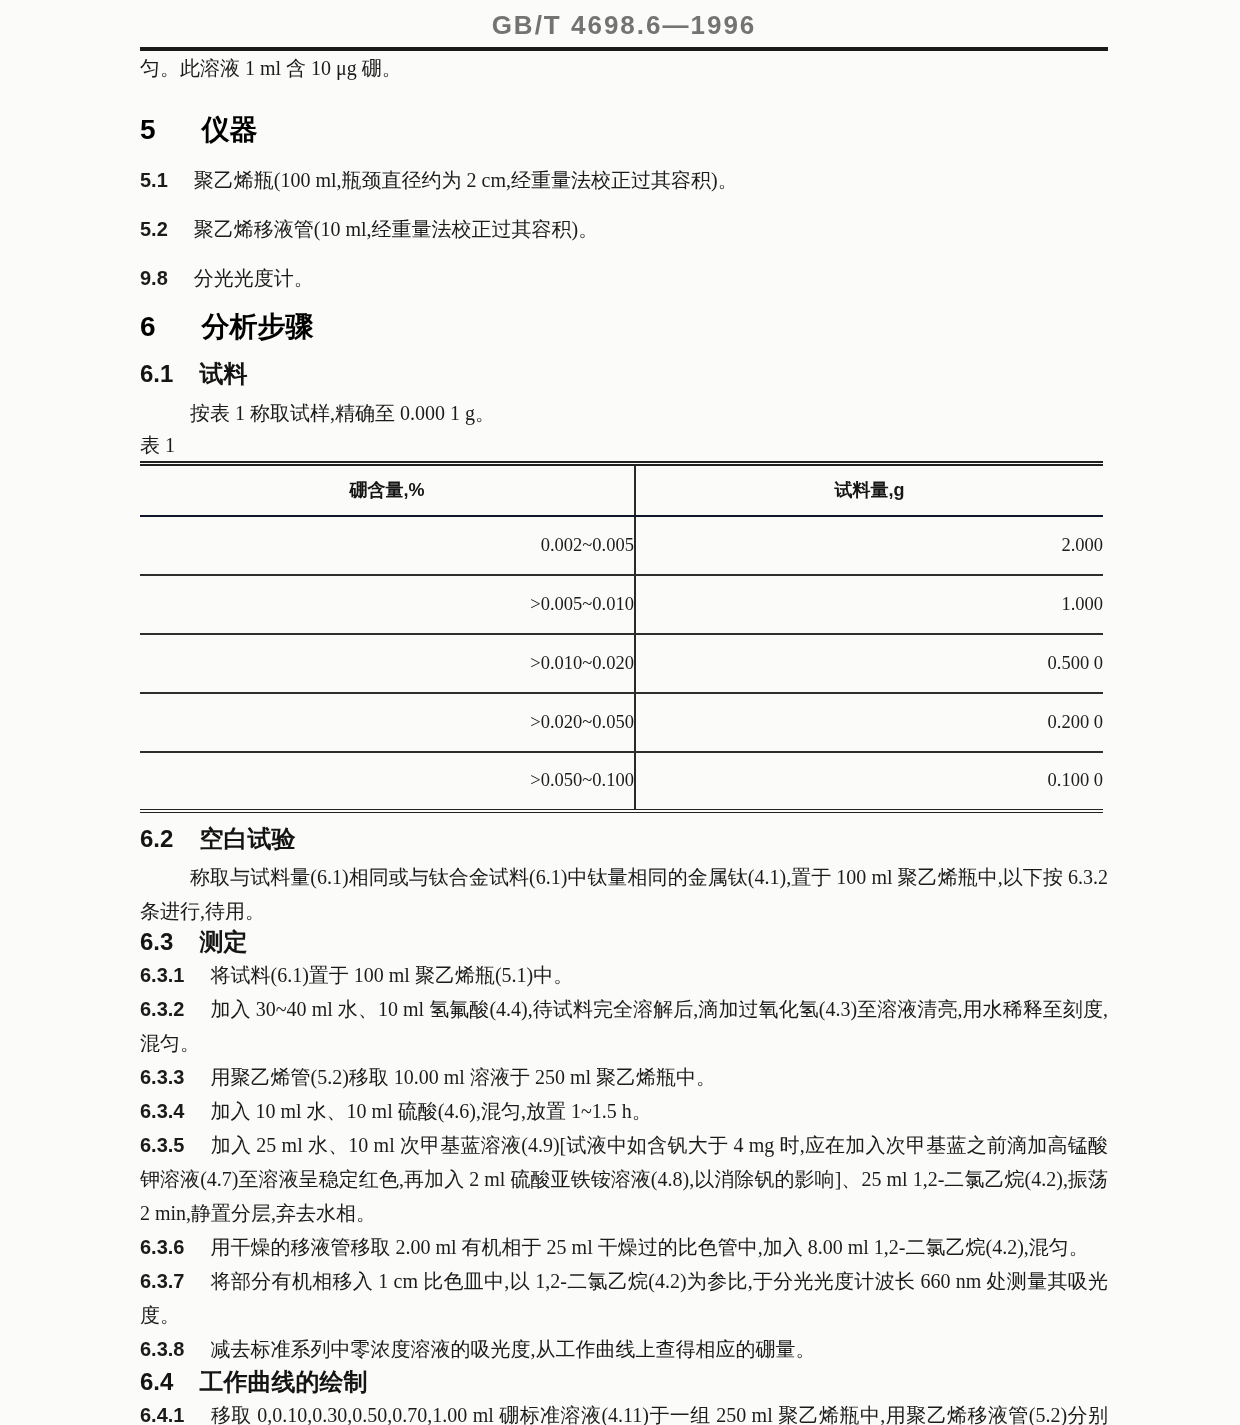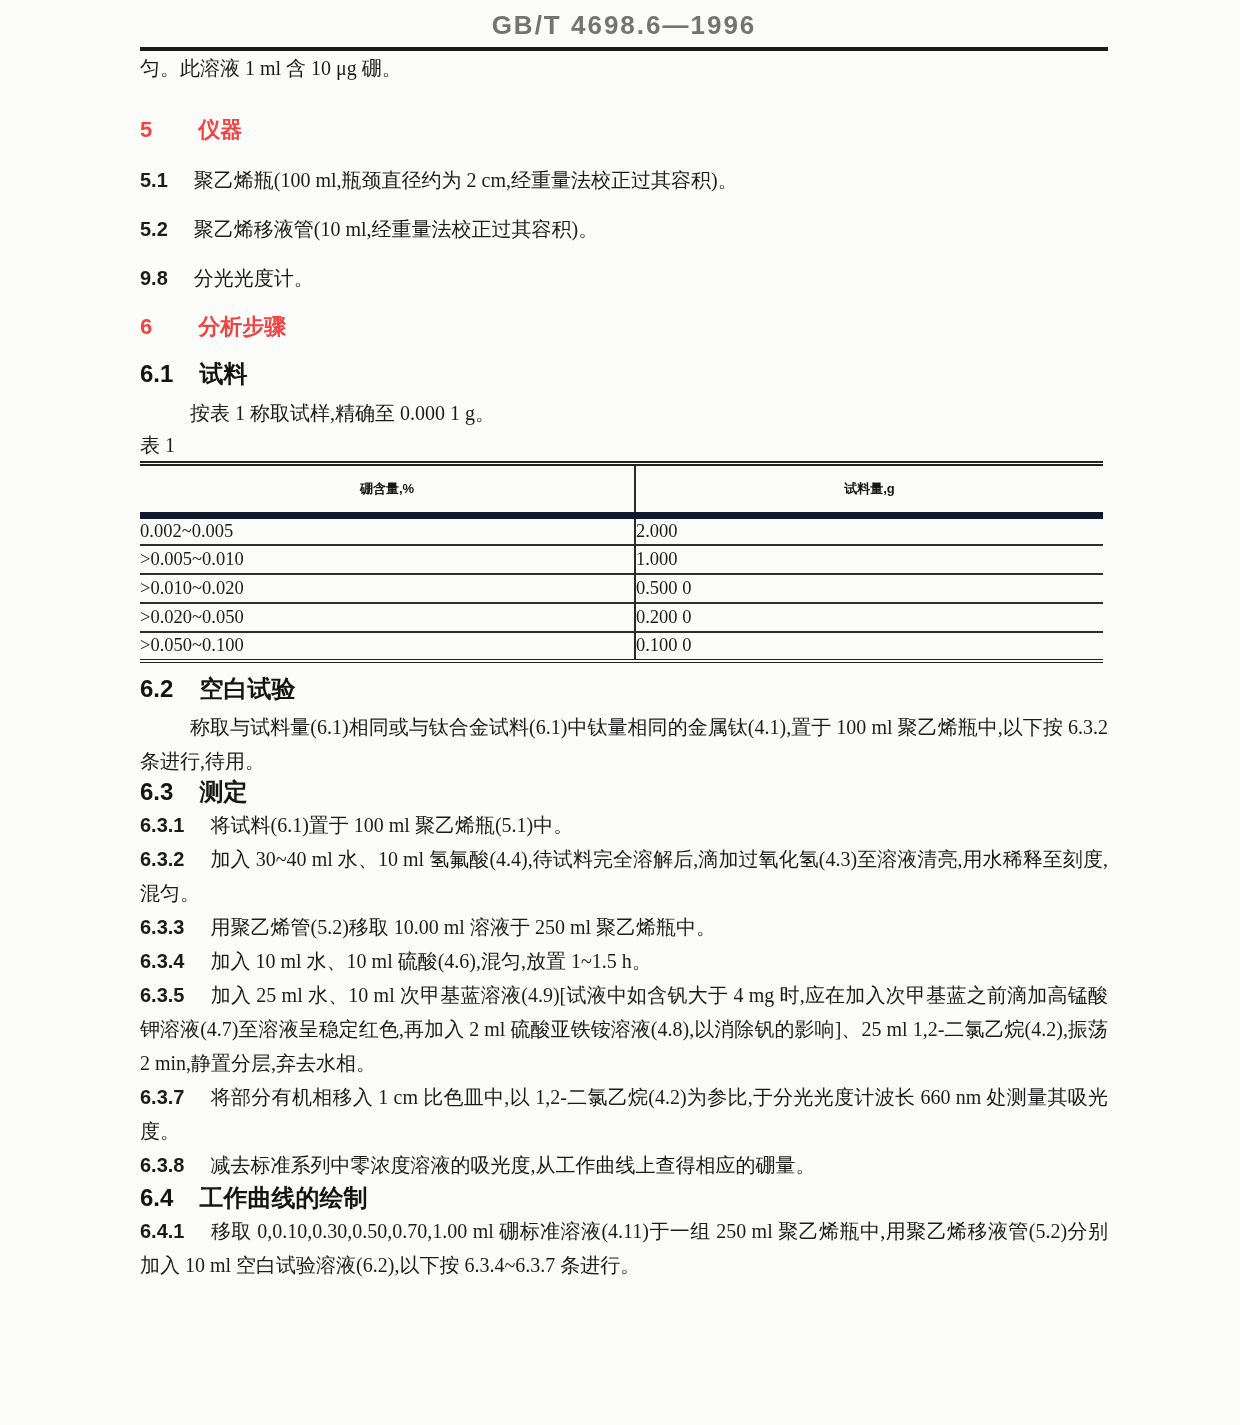--- a/index.html
+++ b/index.html
@@ -23,23 +23,23 @@
     color:#737373;
   }
   .rule { height:4px; background:#1a1a1a; margin-top:7px; }
 
   p.body { font-size:20px; line-height:34px; text-align:justify; }
   .intro { line-height:28px; }
 
   .sec-heading {
     font-family:"Liberation Sans","DejaVu Sans",sans-serif;
     font-weight:bold;
-    font-size:22px;
+    font-size:28px;
     line-height:30px;
-    color:#ef4444;
+    color:#000000;
   }
   .sec-heading .hnum { display:inline-block; margin-right:46px; }
   .sub-heading {
     font-family:"Liberation Sans","DejaVu Sans",sans-serif;
     font-weight:bold;
     font-size:24px;
     line-height:26px;
     color:#141414;
   }
   .sub-heading .hnum { display:inline-block; margin-right:26px; }
@@ -63,29 +63,29 @@
     width:963px;
     margin-top:4px;
     border-collapse:collapse;
     border-top:5px double #222;
     border-bottom:4px double #222;
     font-size:19px;
   }
   table.t1 th {
     font-family:"Liberation Sans","DejaVu Sans",sans-serif;
     font-weight:bold;
-    font-size:13px;
+    font-size:18px;
     height:52px;
-    border-bottom:7px solid #0f172a;
+    border-bottom:2px solid #0f172a;
     text-align:center;
     color:#161616;
   }
   table.t1 td {
-    height:29px;
-    text-align:left;
+    height:59px;
+    text-align:right;
     border-bottom:2px solid #2e2e2e;
     font-size:18.5px;
   }
   table.t1 tr:last-child td { border-bottom:none; }
   table.t1 .col-left  { width:51.4%; border-right:2px solid #2a2a2a; }
   table.t1 .col-right { width:48.6%;margin-left:6px; }
 
   .mt-62   { margin-top:13px; }
   .p-62    { margin-top:8px; line-height:33px; text-indent:50px; }
   .mt-63   { margin-top:1px; }
@@ -178,20 +178,23 @@
     <p class="body clause">
       <span class="cnum">6.3.3</span><span>用聚乙烯管(5.2)移取 10.00 ml 溶液于 250 ml 聚乙烯瓶中。</span>
     </p>
     <p class="body clause">
       <span class="cnum">6.3.4</span><span>加入 10 ml 水、10 ml 硫酸(4.6),混匀,放置 1~1.5 h。</span>
     </p>
     <p class="body clause">
       <span class="cnum">6.3.5</span><span>加入 25 ml 水、10 ml 次甲基蓝溶液(4.9)[试液中如含钒大于 4 mg 时,应在加入次甲基蓝之前滴加高锰酸钾溶液(4.7)至溶液呈稳定红色,再加入 2 ml 硫酸亚铁铵溶液(4.8),以消除钒的影响]、25 ml 1,2-二氯乙烷(4.2),振荡 2 min,静置分层,弃去水相。</span>
     </p>
     <p class="body clause">
+      <span class="cnum">6.3.6</span><span>用干燥的移液管移取 2.00 ml 有机相于 25 ml 干燥过的比色管中,加入 8.00 ml 1,2-二氯乙烷(4.2),混匀。</span>
+    </p>
+    <p class="body clause">
       <span class="cnum">6.3.7</span><span>将部分有机相移入 1 cm 比色皿中,以 1,2-二氯乙烷(4.2)为参比,于分光光度计波长 660 nm 处测量其吸光度。</span>
     </p>
     <p class="body clause">
       <span class="cnum">6.3.8</span><span>减去标准系列中零浓度溶液的吸光度,从工作曲线上查得相应的硼量。</span>
     </p>
 
     <div class="sub-heading mt-64">
       <span class="hnum">6.4</span><span>工作曲线的绘制</span>
     </div>
 

